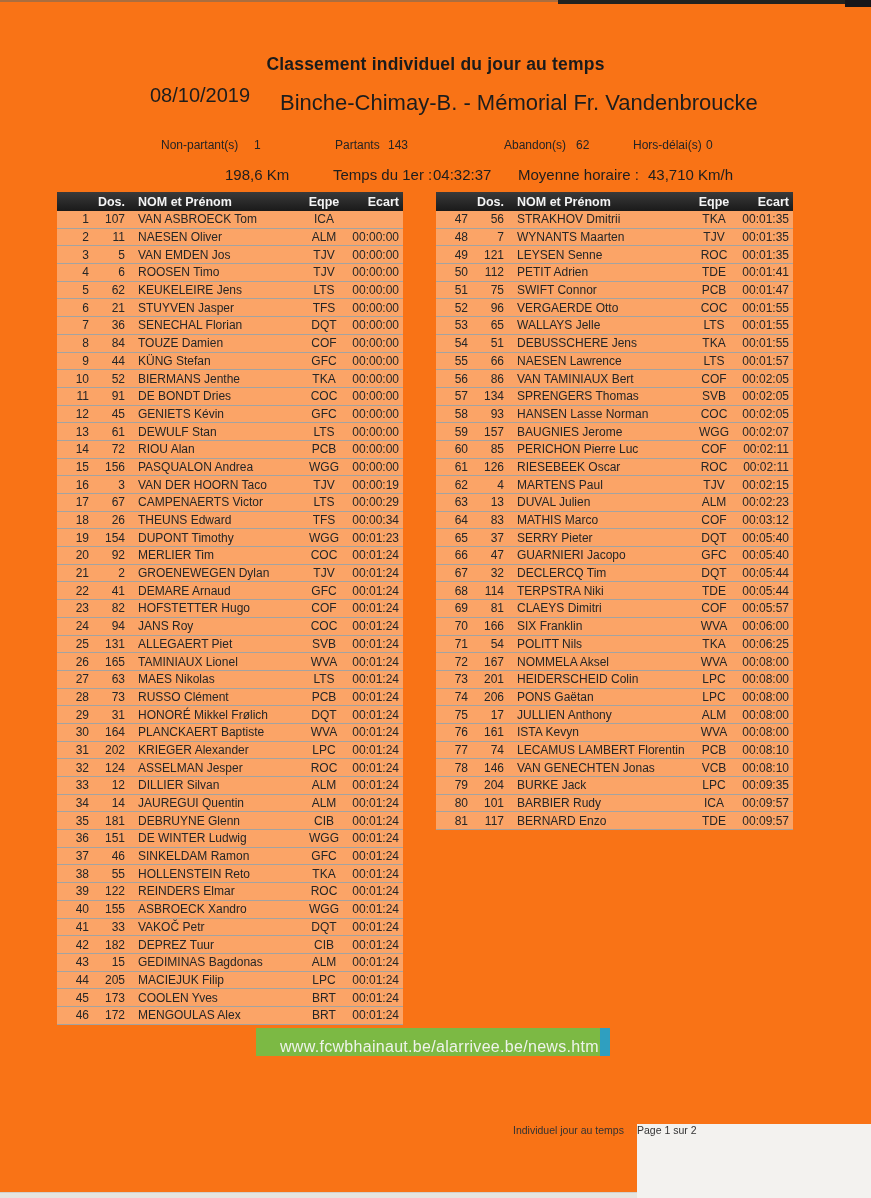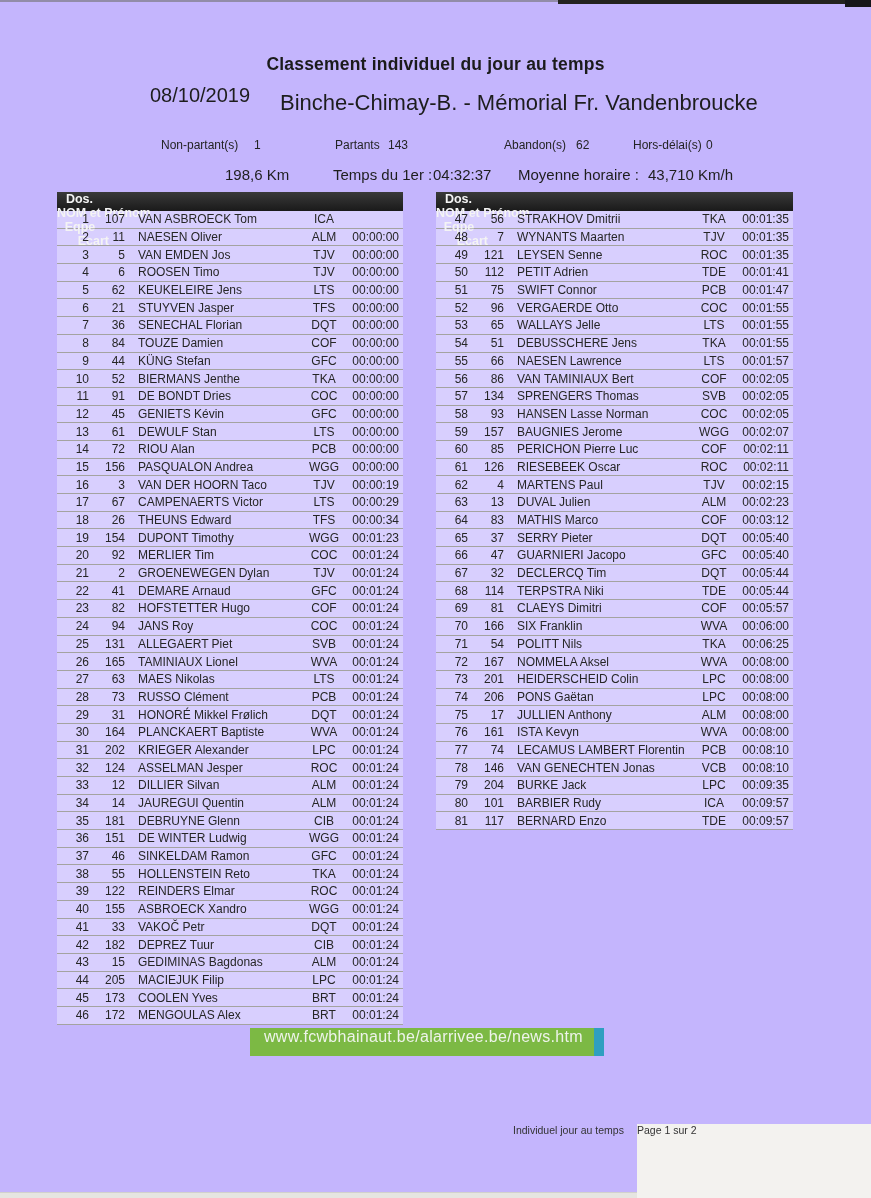--- a/index.html
+++ b/index.html
@@ -50,59 +50,59 @@
 
   .stat { position: absolute; font-size: 12px; color: #242424; top: 138px; white-space: nowrap; margin-left: 36px; }
   .stat2 { position: absolute; font-size: 15px; color: #1e1e1e; top: 166px; white-space: nowrap; margin-left: 40px; }
 
   
   .rtable { position: absolute; top: 192px; }
   .rtable.left  { left: 57px;  width: 346px; }
   .rtable.right { left: 436px; width: 357px; }
 
   .thead {
-    display: flex; 
+    display: flex; align-items: center;
     height: 19px;
     background: linear-gradient(#3a3a3a, #141414);
-    color: #f4f4f4; font-weight: bold; font-size: 12.5px; flex-direction: column;
+    color: #f4f4f4; font-weight: bold; font-size: 12.5px;
   }
   .row {
     display: flex; align-items: center;
     height: 17.7px;
     border-bottom: 1px solid #a4a3a0;
     font-size: 12px; color: #262626;
     background: rgba(255,255,255,.35);
   }
   .c { white-space: nowrap; overflow: visible; }
   .c.rank  { width: 32px; text-align: right; }
   .c.dos   { width: 36px; text-align: right; margin-right: 13px; }
   .c.name  { flex: 1; text-align: left; }
   .c.team  { width: 46px; text-align: center; }
   .c.ecart { width: 56px; text-align: right; padding-right: 4px; }
 
   .url-banner {
-    position: absolute; top: 1028px; left: 250px;
+    position: absolute; top: 1028px; left: 256px;
     width: 354px; height: 28px;
     background: #7cb944;
     border-right: 10px solid #2f9fc0;
-    display: flex; align-items: flex-start;
-    padding-left: 14px;
+    display: flex; align-items: flex-end;
+    padding-left: 24px;
   }
   .url-banner .url-text {
     font-size: 16px; color: #eef3ea; letter-spacing: .3px;
   }
 
   .footer-label { position: absolute; top: 1124px; font-size: 10.5px; color: #333; }
   .footer-label.doc  { left: 513px; }
   .footer-label.page { left: 637px; }
 </style>
 </head>
 <body>
 
-<div class="page" style="background: #c4b5fd;">
+<div class="page" style="background: #f97316;">
 
   <div class="scan-edge-top"></div>
   <div class="scan-edge-top-right"></div>
   <div class="scan-corner-mark"></div>
   <div class="scan-edge-bottom"></div>
 
   <div class="doc-title">Classement individuel du jour au temps</div>
 
   <div class="race-date">08/10/2019</div>
   <div class="race-name">Binche-Chimay-B. - Mémorial Fr. Vandenbroucke</div>

